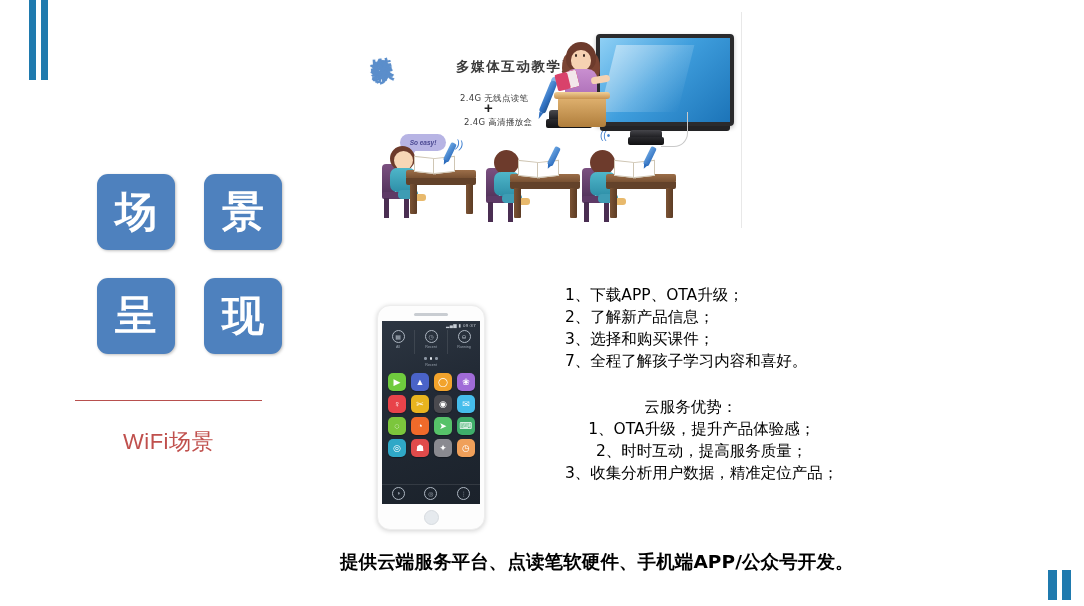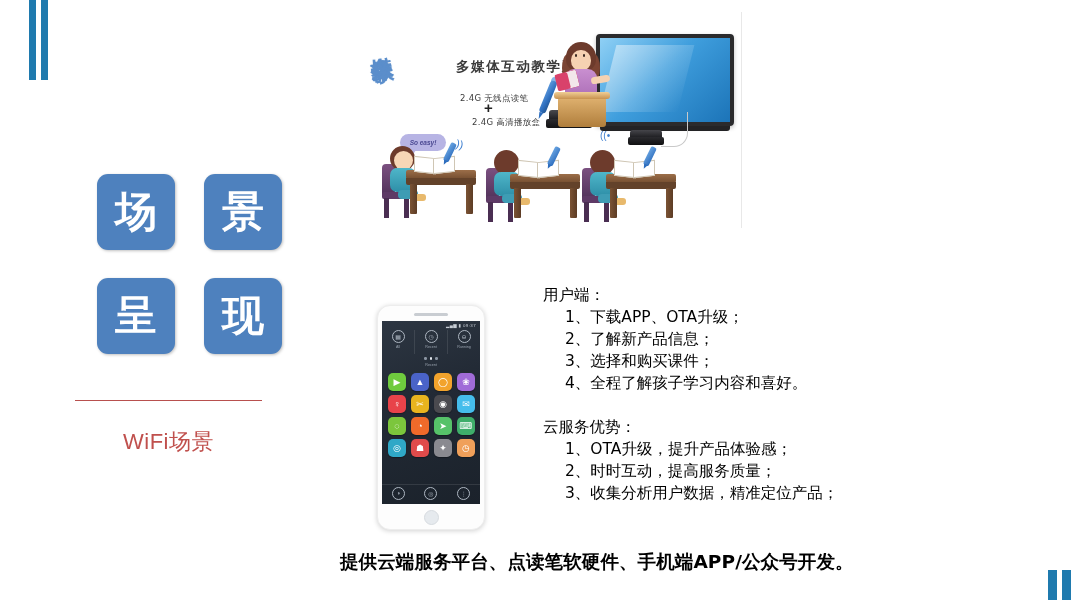--- a/index.html
+++ b/index.html
@@ -59,21 +59,21 @@
     text-shadow:0 0 1px rgba(91,142,203,.4);
   }
   .sys-title{
     position:absolute;left:118px;top:46px;color:#3B3B3B;
     font-size:13.5px;font-weight:700;letter-spacing:1.6px;
     font-family:"DejaVu Sans","Liberation Sans",sans-serif;
   }
   .spec{position:absolute;color:#3A3A3A;font-size:8.5px;font-weight:400;letter-spacing:.3px;
         font-family:"DejaVu Sans","Liberation Sans",sans-serif;}
   .spec-a{left:122px;top:81px;}
-  .spec-b{left:134px;top:105px;}
+  .spec-b{left:126px;top:105px;}
   .plus{position:absolute;left:146px;top:88px;color:#222;font-size:15px;font-weight:700;line-height:1;}
 
   
   .pen{position:absolute;left:205px;top:62px;width:11px;height:44px;transform:rotate(22deg);}
   .pen .body{position:absolute;left:2px;top:6px;width:7px;height:34px;border-radius:3px;
              background:linear-gradient(100deg,#5E9BDE,#2F6FBF 60%,#24558F);}
   .pen .tip{position:absolute;left:3px;top:40px;width:0;height:0;
             border-left:2.5px solid transparent;border-right:2.5px solid transparent;
             border-top:7px solid #2F6FBF;}
   .pen .cap{position:absolute;left:2px;top:2px;width:7px;height:7px;border-radius:3px;background:#87B6E8;}
@@ -201,21 +201,21 @@
   .dock .di{width:11px;height:11px;border-radius:50%;border:1px solid #AEB7C2;
             display:flex;align-items:center;justify-content:center;color:#AEB7C2;font-size:6px;}
   .home{position:absolute;left:46px;bottom:4px;width:13px;height:13px;border-radius:50%;
         background:#E6EAEE;border:1px solid #D6DADF;}
 
   
   .textblock{position:absolute;left:543px;color:#000;
              font-size:15.5px;line-height:22px;
              font-family:"DejaVu Sans","Liberation Sans",sans-serif;white-space:nowrap;}
   .tb-user{top:284px;}
-  .tb-cloud{top:416px;}
+  .tb-cloud{top:396px;text-align:center;}
   .textblock .head{margin-left:0;}
   .textblock .li{margin-left:22px;}
 </style>
 </head>
 <body>
 
 <div class="slide">
 
   <div class="accent accent-tl">
     <i></i>
@@ -413,25 +413,24 @@
       <div class="dock">
         <span class="di">◑</span>
         <span class="di">◎</span>
         <span class="di">⋮</span>
       </div>
     </div>
     <div class="home"></div>
   </div>
 
   <div class="textblock tb-user">
-    <div class="head">用户端：</div>
     <div class="li">1、下载APP、OTA升级；</div>
     <div class="li">2、了解新产品信息；</div>
     <div class="li">3、选择和购买课件；</div>
-    <div class="li">4、全程了解孩子学习内容和喜好。</div>
+    <div class="li">7、全程了解孩子学习内容和喜好。</div>
   </div>
 
   <div class="textblock tb-cloud">
     <div class="head">云服务优势：</div>
     <div class="li">1、OTA升级，提升产品体验感；</div>
     <div class="li">2、时时互动，提高服务质量；</div>
     <div class="li">3、收集分析用户数据，精准定位产品；</div>
   </div>
 
 </div>

